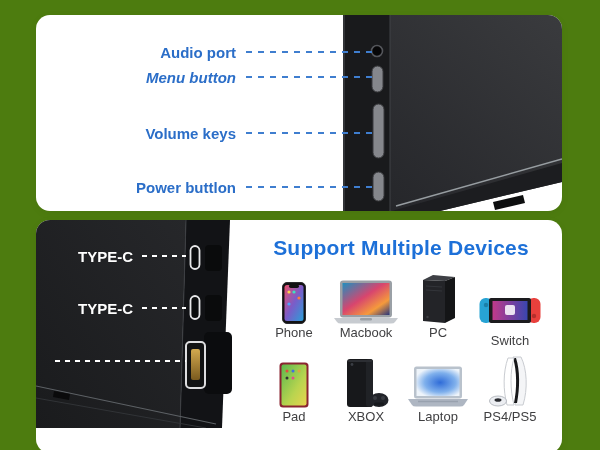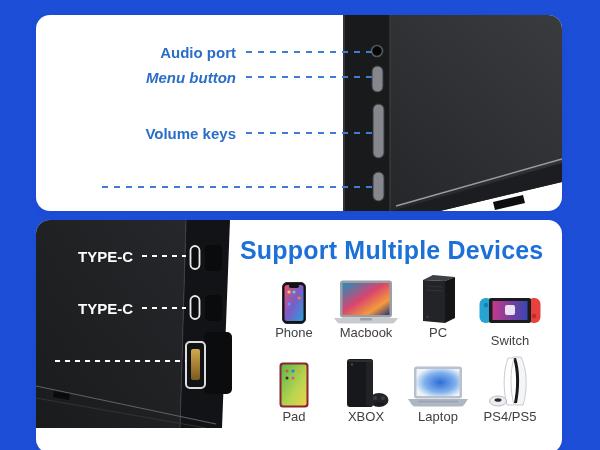--- a/index.html
+++ b/index.html
@@ -1,39 +1,39 @@
 <!DOCTYPE html>
 <html><head>
 <meta charset="utf-8">
 <style>
   html,body{margin:0;padding:0;}
   body{font-family:"Liberation Sans", sans-serif;}
-  .stage{position:relative;width:600px;height:450px;background:#1d4ed8;overflow:hidden;}
+  .stage{position:relative;width:600px;height:450px;background:#4d7c0f;overflow:hidden;}
   .card{position:absolute;background:#ffffff;border-radius:14px;overflow:hidden;
         box-shadow:0 2px 8px rgba(0,0,0,0.05);}
   .card-top{left:36px;top:15px;width:526px;height:196px;}
   .card-bottom{left:36px;top:220px;width:526px;height:233px;}
   .dev-svg{position:absolute;left:0;top:0;display:block;}
 
   
   .callout-row{position:absolute;left:56px;width:280px;height:20px;
                display:flex;align-items:center;}
   .callout-label{flex:none;width:144px;text-align:right;
                  font-size:15px;font-weight:bold;color:#2b6ec8;white-space:nowrap;}
   .callout-dash{flex:1;height:2px;margin-left:10px;
      background:repeating-linear-gradient(to right,#3f7ecf 0 6px,transparent 6px 12px);}
 
   
   .port-row{position:absolute;height:20px;display:flex;align-items:center;}
   .port-label{flex:none;font-size:15px;font-weight:bold;color:#ffffff;white-space:nowrap;}
   .port-dash{flex:1;height:2px;margin-left:9px;
      background:repeating-linear-gradient(to right,#ffffff 0 5px,transparent 5px 10px);}
 
-  .support-heading{position:absolute;top:16px;left:204px;width:322px;text-align:left;
-     font-size:25px;font-weight:bold;color:#1d70d8;letter-spacing:0.2px;}
+  .support-heading{position:absolute;top:16px;left:204px;width:322px;text-align:center;
+     font-size:21px;font-weight:bold;color:#1d70d8;letter-spacing:0.2px;}
 
   .device-grid{position:absolute;left:222px;top:52px;display:grid;
      grid-template-columns:repeat(4,72px);grid-auto-rows:auto;row-gap:6px;}
   .device-cell{display:flex;flex-direction:column;align-items:center;}
   .icon-box{height:52px;display:flex;align-items:flex-end;justify-content:center;}
   .device-label{height:18px;line-height:18px;font-size:13px;color:#3f3f41;text-align:center;}
 </style>
 </head>
 <body>
 
@@ -76,20 +76,21 @@
     </div>
     <div class="callout-row" style="top:52px;font-style:italic;">
       <span class="callout-label">Menu button</span>
       <span class="callout-dash"></span>
     </div>
     <div class="callout-row" style="top:108px;">
       <span class="callout-label">Volume keys</span>
       <span class="callout-dash"></span>
     </div>
     <div class="callout-row" style="top:162px;">
+      <span class="callout-label">Power buttlon</span>
       <span class="callout-dash"></span>
     </div>
   </div>
 
   <div class="card card-bottom">
 
     <svg class="dev-svg" width="526" height="208" viewBox="0 0 526 208">
       <defs>
         <linearGradient id="faceBot" x1="0" y1="1" x2="1" y2="0">
           <stop offset="0" stop-color="#1a1b1d"></stop>

